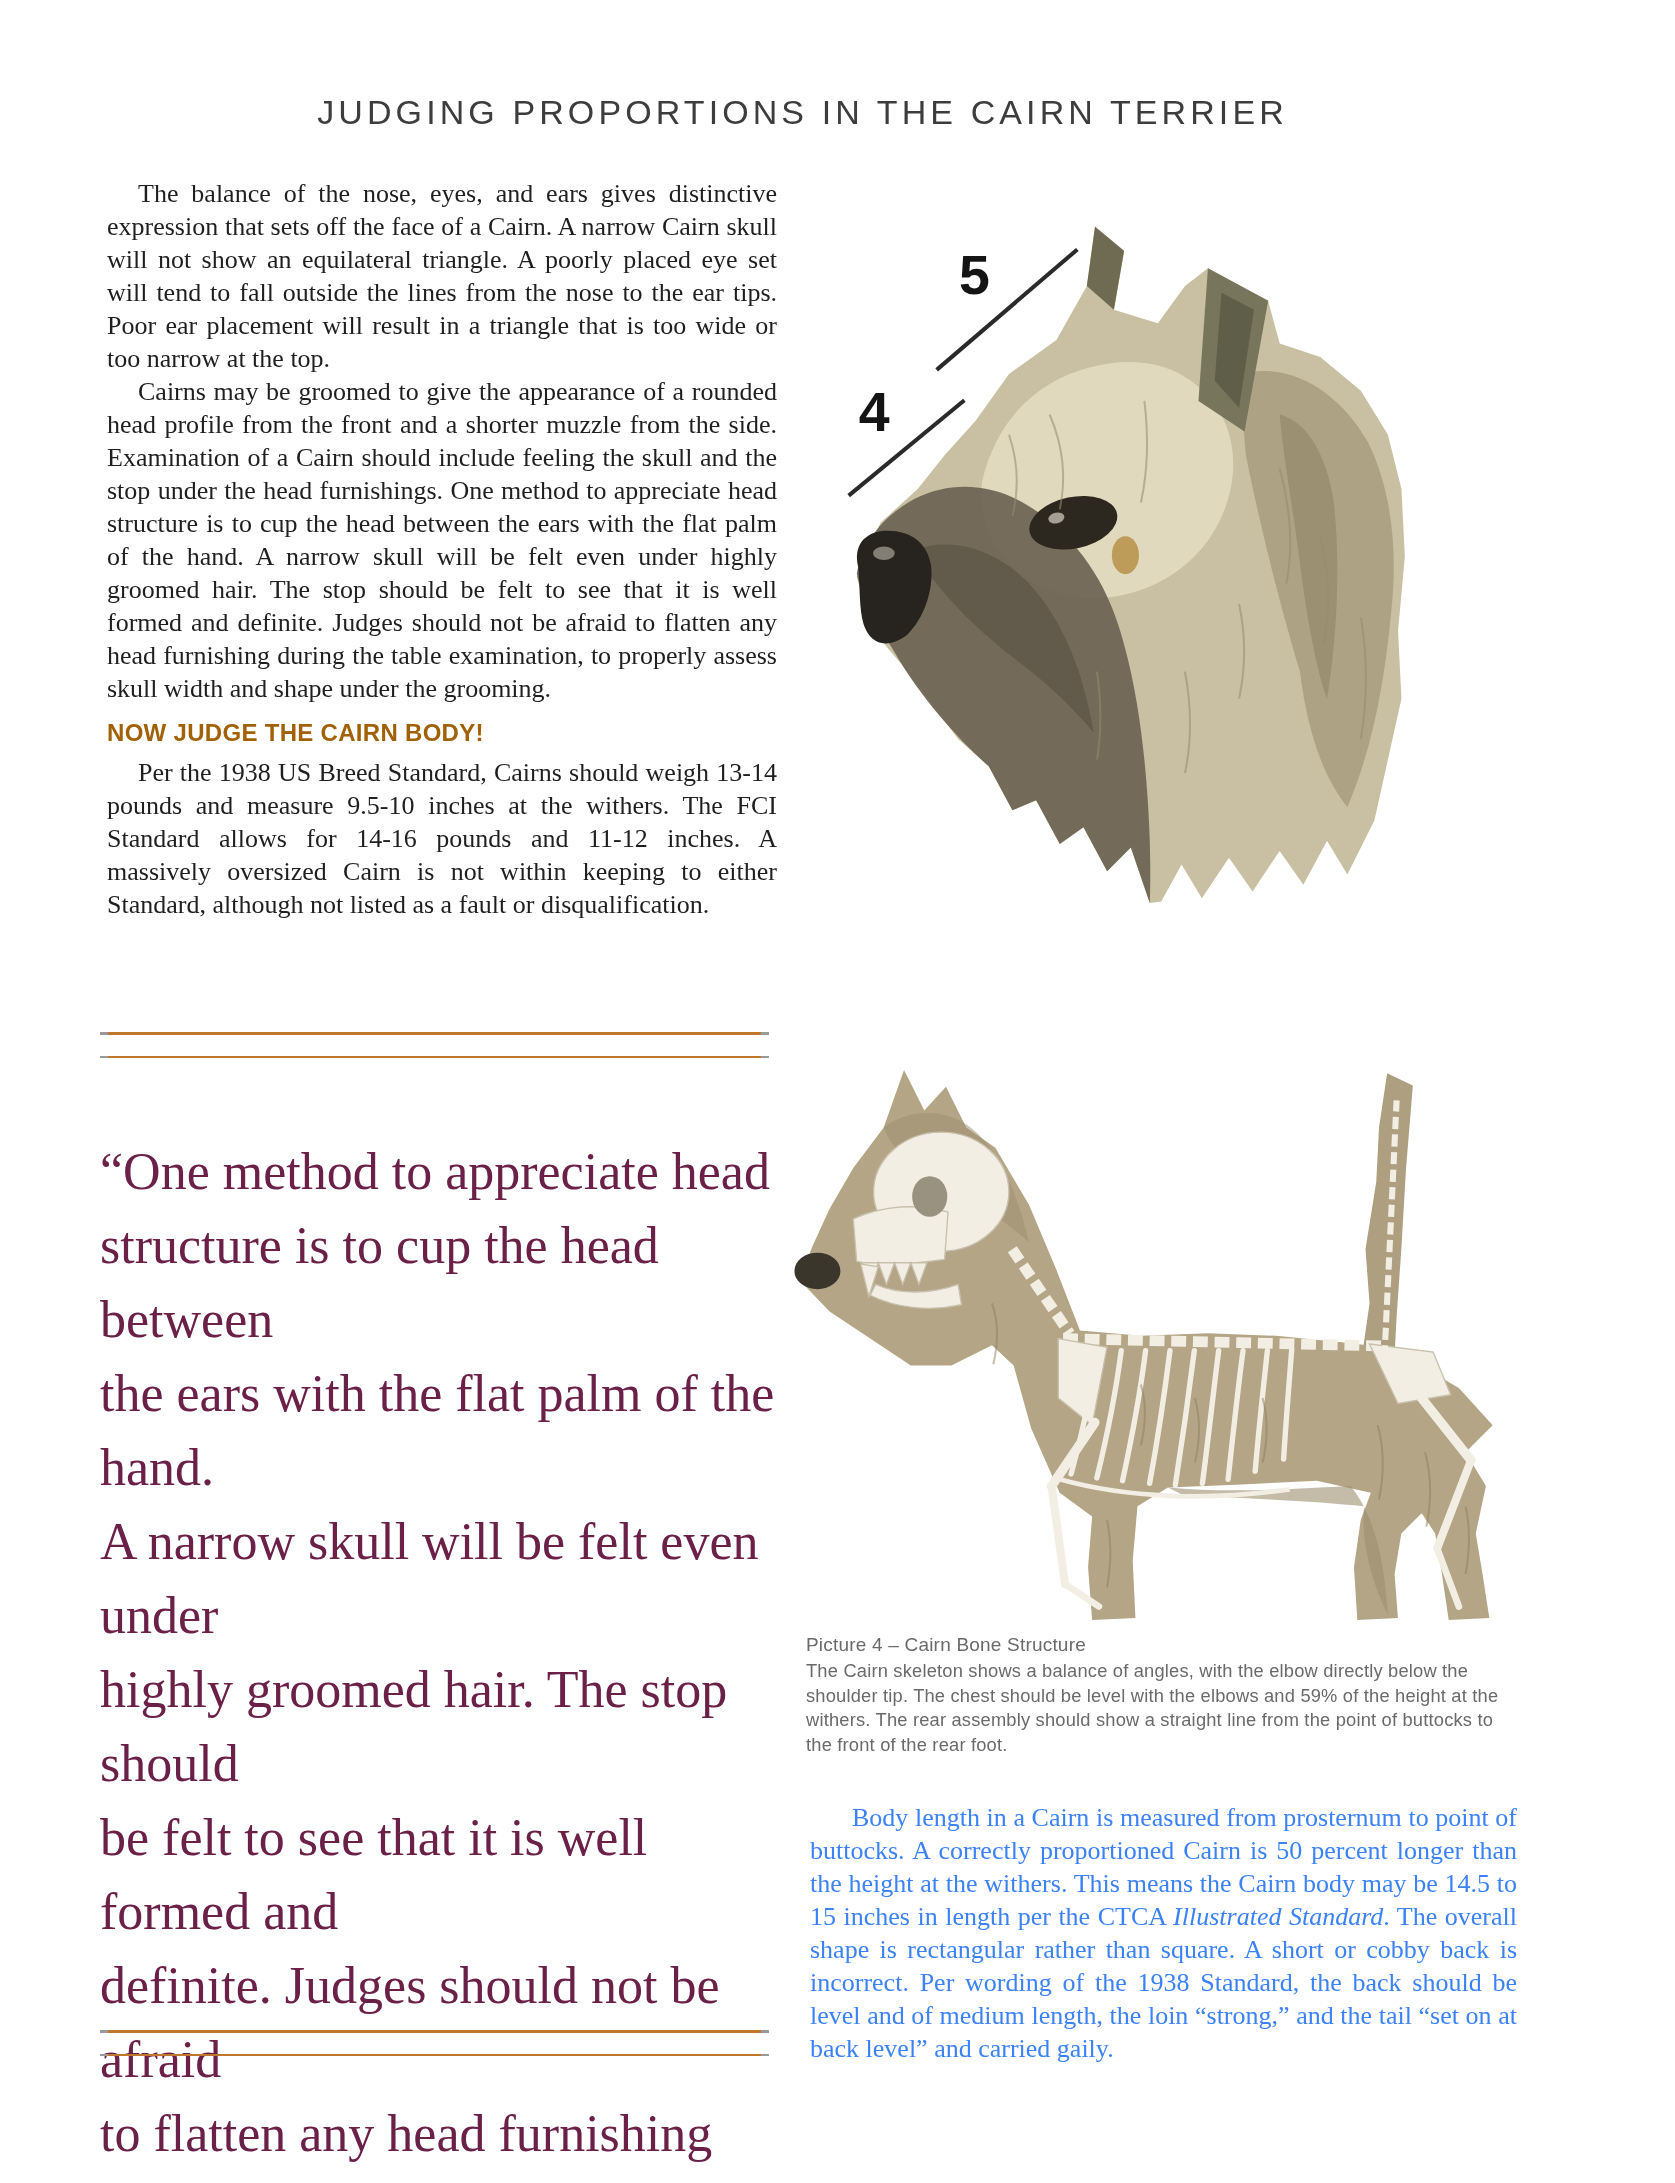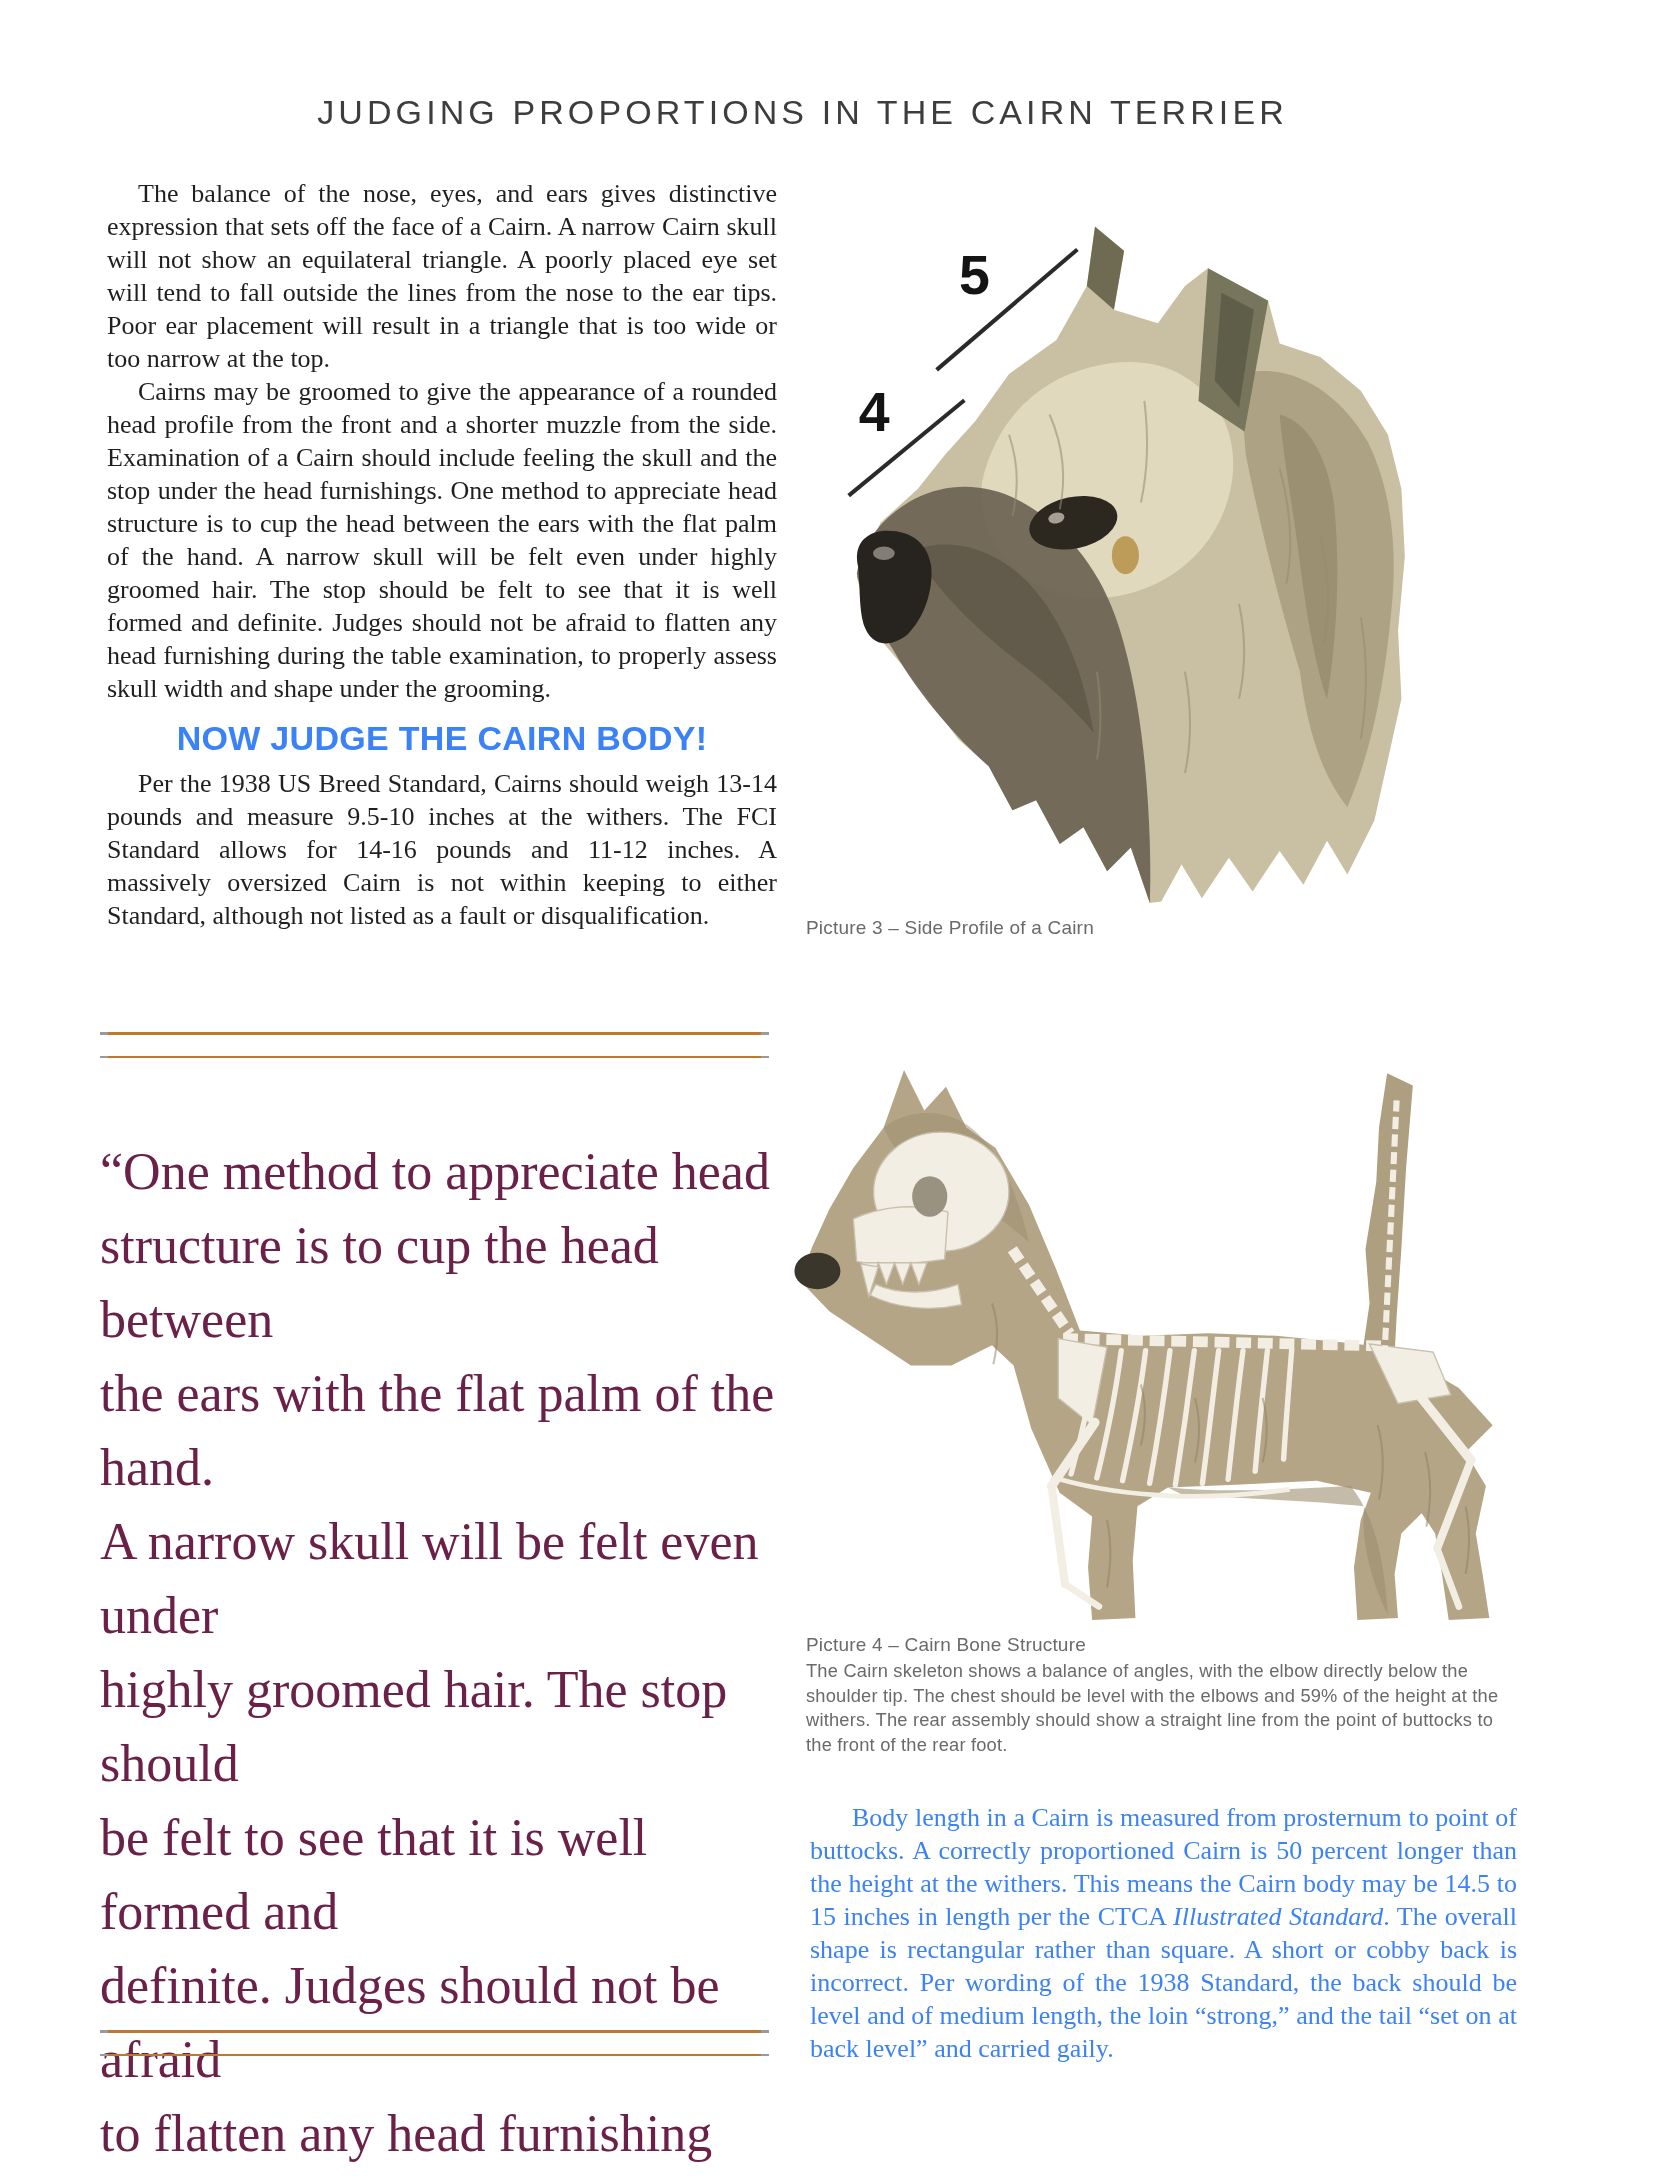--- a/index.html
+++ b/index.html
@@ -32,24 +32,23 @@
     font-size:26px;
     line-height:33px;
     text-align:justify;
     text-indent:31px;
     color:#1f1f1f;
   }
   .section-heading{
     margin:13.5px 0 9.5px 0;
     font-family:"Liberation Sans", sans-serif;
     font-weight:bold;
-    font-size:34px;
+    font-size:24px;
     letter-spacing:0.3px;
-    color:#3b82f6;
-    text-align:center;
+    color:#a16207;
   }
   .rule-set{position:absolute; left:100px; width:669px;}
   .rule{
     height:2.7px;
     background:linear-gradient(90deg,#9a9a9a 0px,#9a9a9a 8.1px,#c0782f 8.1px,#c0782f 661px,#9a9a9a 661px,#9a9a9a 669px);
   }
   .rule + .rule{margin-top:21px;}
   .pull-quote{
     position:absolute;
     left:100px; top:1135px; width:697px;
@@ -191,21 +190,20 @@
       <path d="M820 620 q15 90 0 180"></path>
     </g>
 
     <line x1="193" y1="254" x2="401" y2="76" stroke="#2a2a2a" stroke-width="6"></line>
     <line x1="63" y1="440" x2="234" y2="299" stroke="#2a2a2a" stroke-width="6"></line>
     <text class="annot" x="226" y="142">5</text>
     <text class="annot" x="78" y="344">4</text>
   </svg>
 
   <div class="caption caption-3">
-    <p class="cap-title">Picture 3 – Side Profile of a Cairn</p>
   </div>
 
   <svg class="figure fig-skeleton" viewBox="0 0 1240 852">
 
     <path fill="#ad9f80" d="
       M845 470 L858 380 L852 300 L868 200 L872 120 L884 40 L922 58
       L912 180 L905 300 L898 400 L894 475 Z"></path>
 
     <path fill="#b3a585" d="
       M15 345 L35 295 L60 240 L95 180 L140 120 L170 35 L200 95 L232 60 L262 120

